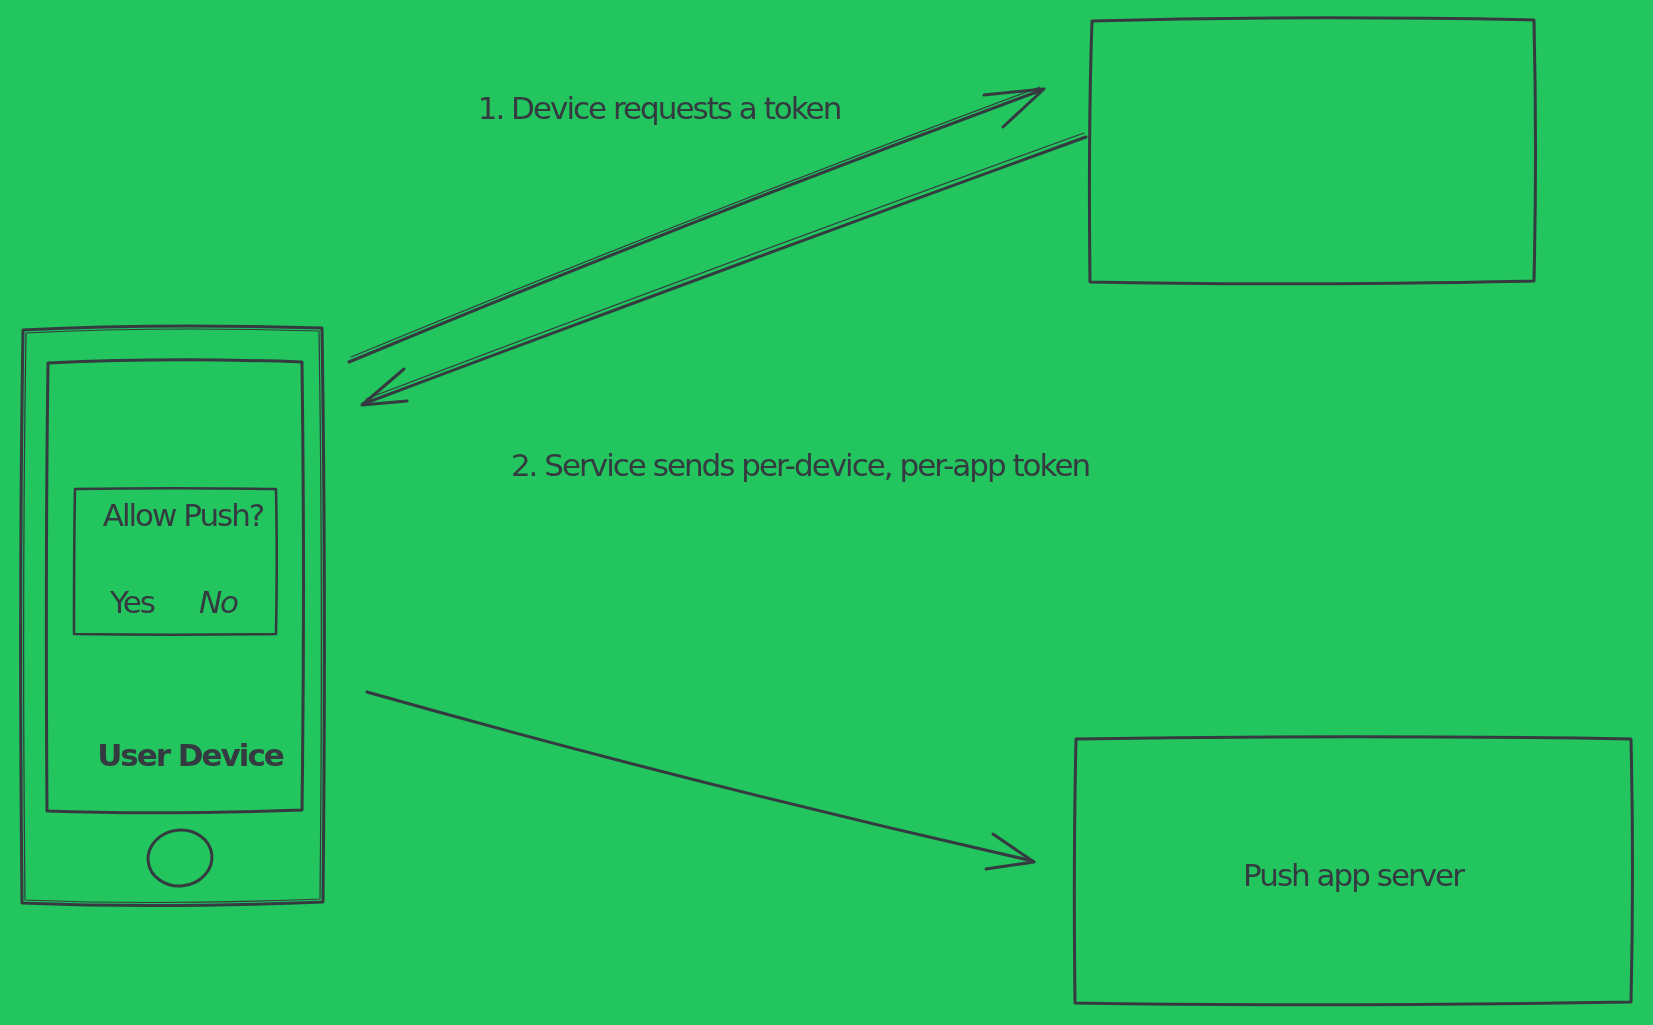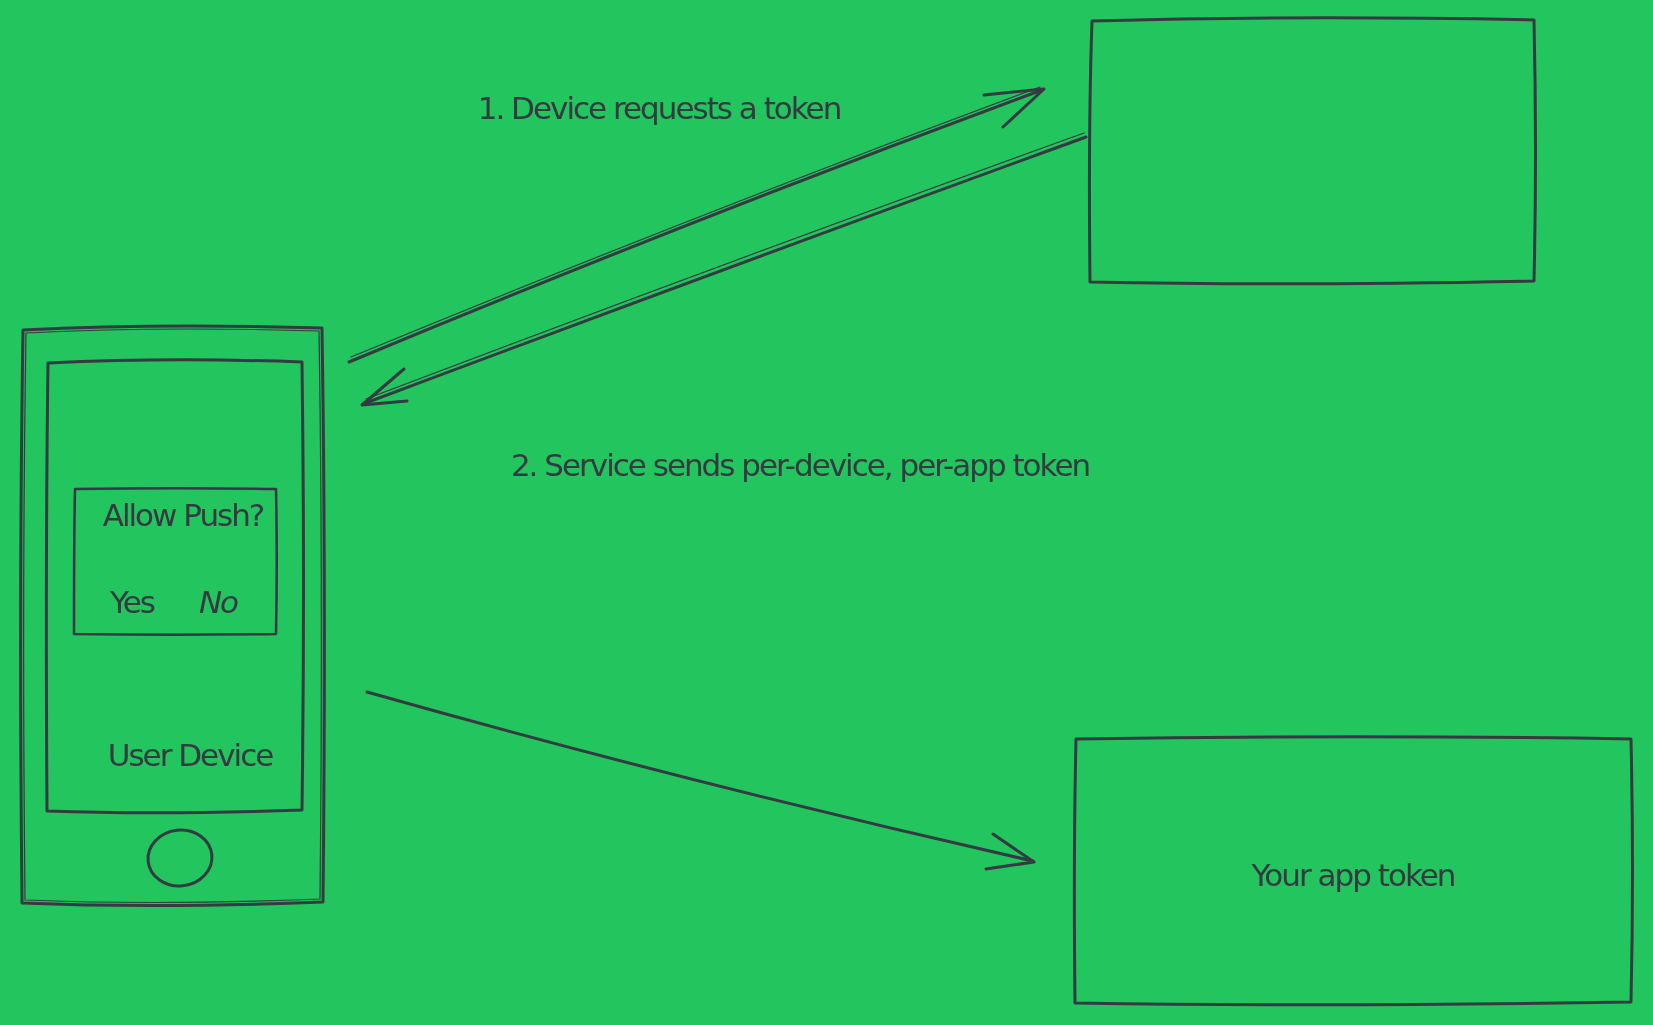--- a/index.html
+++ b/index.html
@@ -27,21 +27,21 @@
     font-size: 31px;
     letter-spacing: -2px;
     white-space: nowrap;
     line-height: 1.25;
   }
   .ann1 { left: 659px;  top: 108px; }
   .ann2 { left: 800px;  top: 417px; margin-top: 48px; }
   .ann3 { left: 733px;  top: 644px; }
   .provider-label  { left: 1313px; top: 155px; text-align: center; line-height: 41px; }
   .appserver-label { left: 1353px; top: 875px; }
-  .userdevice-label{ left: 190px;  top: 755px; }
+  .userdevice-label{ left: 190px;  top: 755px; font-weight: bold; }
   .dialog-title    { left: 183px;  top: 515px; }
   .yes-label       { left: 132px;  top: 602px; }
   .no-label        { left: 218px;  top: 602px; font-style: italic; }
   path, ellipse {
     stroke: #343a40;
     fill: none;
     stroke-linecap: round;
     stroke-linejoin: round;
   }
   .sw3  { stroke-width: 3; }
@@ -76,20 +76,20 @@
     <path class="sw3" d="M 367 692 Q 700 786 1033 861"></path>
     <path class="sw3" d="M 993 834 L 1034 862 L 986 869"></path>
   </svg>
 
   <div class="label ann1">1. Device requests a token</div>
   <div class="label ann2">2. Service sends per-device, per-app token</div>
 
   <div class="label provider-label">
   </div>
 
-  <div class="label appserver-label">Your app token</div>
+  <div class="label appserver-label">Push app server</div>
 
   <div class="label dialog-title">Allow Push?</div>
   <div class="label yes-label">Yes</div>
   <div class="label no-label">No</div>
   <div class="label userdevice-label">User Device</div>
 
 </div>
 
 </body></html>

